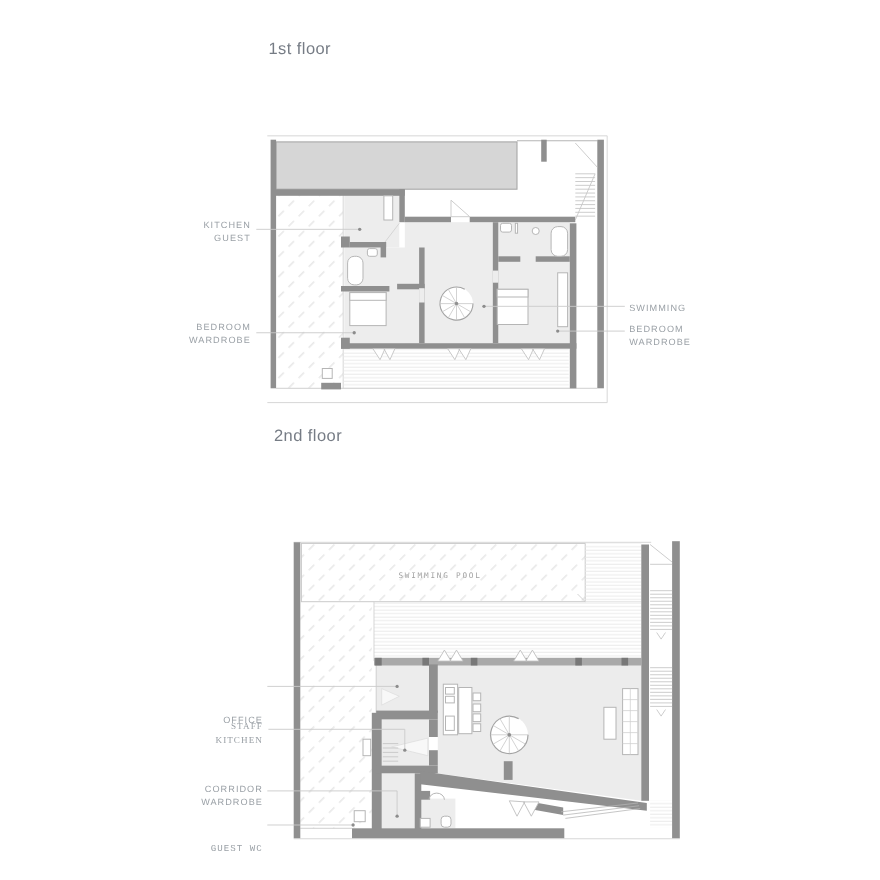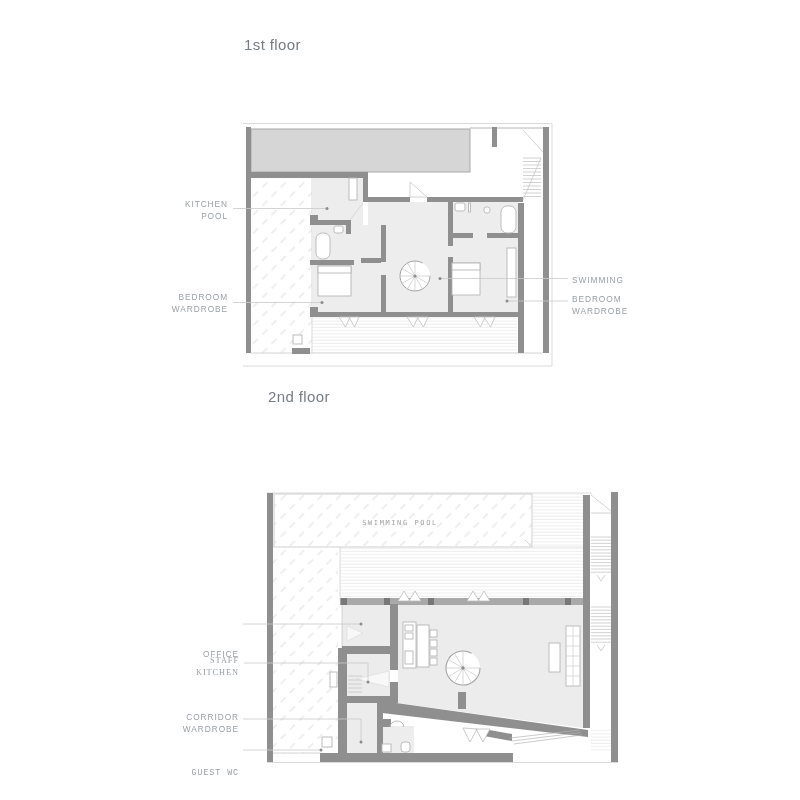--- a/index.html
+++ b/index.html
@@ -11,21 +11,21 @@
   .lbl.r{text-align:right;}
   .lbl span{display:block;}
   .pool-text{font-family:"DejaVu Sans Mono",monospace;font-size:7px;letter-spacing:1.6px;fill:#a2a2a2;}
 </style>
 </head>
 <body>
 
 <div class="canvas">
 
   <div class="title" style="left:244px;top:36px;">1st floor</div>
-  <div class="title" style="left:249px;top:388px;margin-left:19px;">2nd floor</div>
+  <div class="title" style="left:249px;top:388px;">2nd floor</div>
 
   <svg class="plan-svg" width="800" height="800" viewBox="0 0 800 800">
     <defs>
       <pattern id="hatchP" width="13" height="13" patternUnits="userSpaceOnUse" patternTransform="rotate(-45)">
         <line x1="1" y1="6" x2="8" y2="6" stroke="#dadada" stroke-width="0.9"></line>
       </pattern>
       <pattern id="deckP" width="8" height="3.2" patternUnits="userSpaceOnUse">
         <line x1="0" y1="1" x2="8" y2="1" stroke="#e7e7e7" stroke-width="0.8"></line>
       </pattern>
     </defs>
@@ -329,21 +329,21 @@
         <circle cx="361" cy="624" r="1.5"></circle>
         <circle cx="368" cy="682" r="1.5"></circle>
         <circle cx="361" cy="742" r="1.5"></circle>
         <circle cx="321" cy="750" r="1.5"></circle>
       </g>
     </g>
   </svg>
 
   <div class="lbl r" style="left:98px;top:198px;width:130px;">
     <span>KITCHEN</span>
-    <span>POOL</span>
+    <span>GUEST</span>
   </div>
   <div class="lbl r" style="left:98px;top:291px;width:130px;">
     <span>BEDROOM</span>
     <span>WARDROBE</span>
   </div>
   <div class="lbl" style="left:572px;top:274px;">
     <span>SWIMMING</span>
   </div>
   <div class="lbl" style="left:572px;top:293px;">
     <span>BEDROOM</span>

